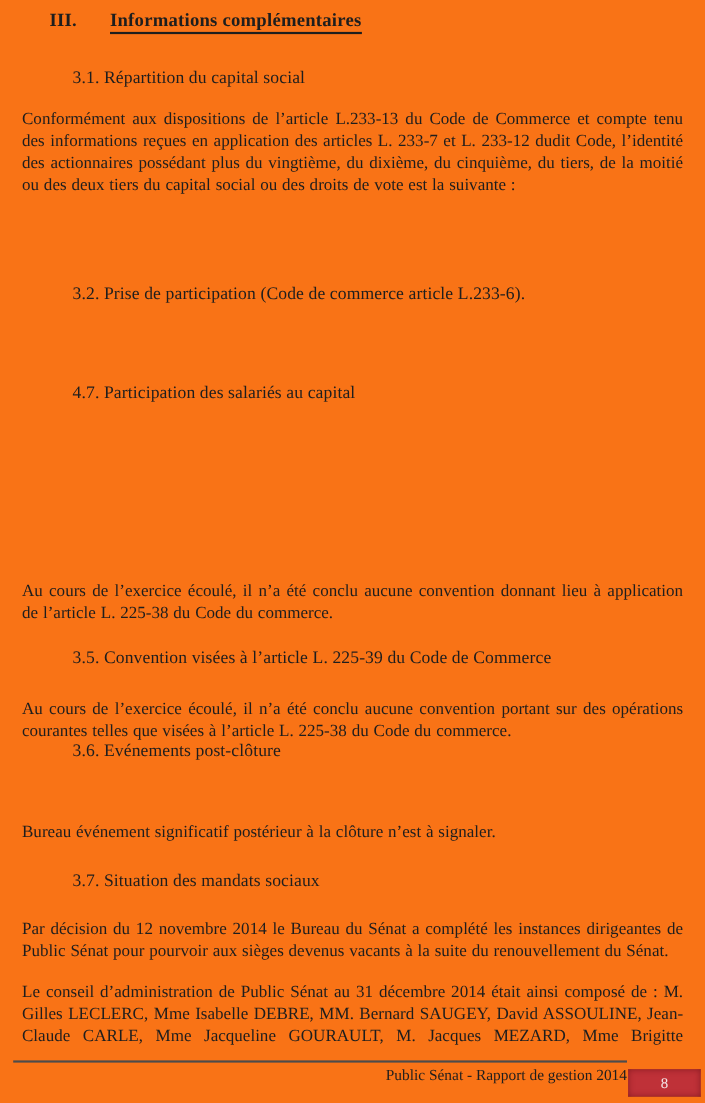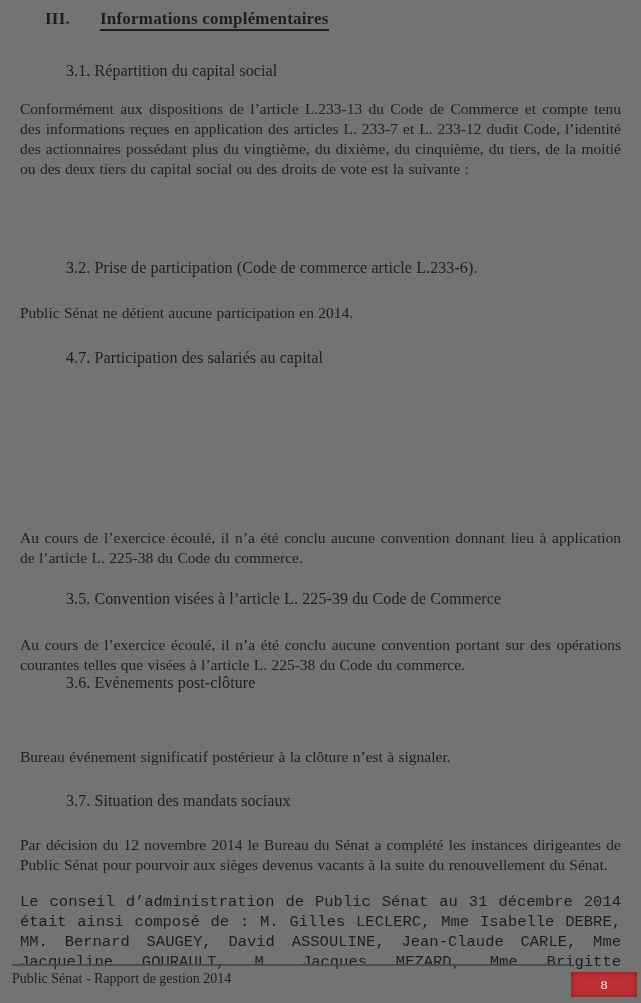--- a/index.html
+++ b/index.html
@@ -7,21 +7,21 @@
   body {
     font-family: "Liberation Serif", "DejaVu Serif", serif;
     background: #ffffff;
     color: #1e1e1e;
     position: relative;
     overflow: hidden;
   }
   .page {
     position: absolute;
     inset: 0;
-    background: #737373;
+    background: #f97316;
   }
   .doc-title {
     position: absolute;
     top: 9px;
     left: 45px;
     font-weight: bold;
     font-size: 17px;
     letter-spacing: 0.2px;
     white-space: nowrap;
   }
@@ -45,36 +45,35 @@
     position: absolute;
     left: 20px;
     width: 601px;
     font-size: 15.5px;
     line-height: 20px;
     text-align: justify;
     word-spacing: 0.5px;
   }
   .para.cutoff {
     text-align-last: justify;
-    font-family: Liberation Mono, monospace;
   }
   .footer-line {
     position: absolute;
     top: 964px;
     left: 12px;
     width: 558px;
     height: 0;
     border-top: 2px solid #4c4c4c;
   }
   .footer-text {
     position: absolute;
     top: 970px;
     left: 12px;
     width: 558px;
-    text-align: left;
+    text-align: right;
     font-size: 14px;
     line-height: 18px;
   }
   .page-badge {
     position: absolute;
     top: 972px;
     left: 571px;
     width: 66px;
     height: 25px;
     display: flex;
@@ -91,21 +90,20 @@
 <div class="page">
 
   <div class="doc-title">
     <span class="title-num">III.</span><span class="title-text">Informations complémentaires</span>
   </div>
 
   <div class="sec-heading" style="top:62px">3.1. Répartition du capital social</div>
   <p class="para" style="top:99px">Conformément aux dispositions de l’article L.233-13 du Code de Commerce et compte tenu des informations reçues en application des articles L. 233-7 et L. 233-12 dudit Code, l’identité des actionnaires possédant plus du vingtième, du dixième, du cinquième, du tiers, de la moitié ou des deux tiers du capital social ou des droits de vote est la suivante :</p>
 
   <div class="sec-heading" style="top:259px">3.2. Prise de participation (Code de commerce article L.233-6).</div>
-  <p class="para" style="top:303px">Public Sénat ne détient aucune participation en 2014.</p>
 
   <div class="sec-heading" style="top:349px">4.7. Participation des salariés au capital</div>
 
   <p class="para" style="top:528px">Au cours de l’exercice écoulé, il n’a été conclu aucune convention donnant lieu à application de l’article L. 225-38 du Code du commerce.</p>
 
   <div class="sec-heading" style="top:590px">3.5. Convention visées à l’article L. 225-39 du Code de Commerce</div>
   <p class="para" style="top:635px">Au cours de l’exercice écoulé, il n’a été conclu aucune convention portant sur des opérations courantes telles que visées à l’article L. 225-38 du Code du commerce.</p>
 
   <div class="sec-heading" style="top:674px">3.6. Evénements post-clôture</div>
   <p class="para" style="top:747px">Bureau événement significatif postérieur à la clôture n’est à signaler.</p>

